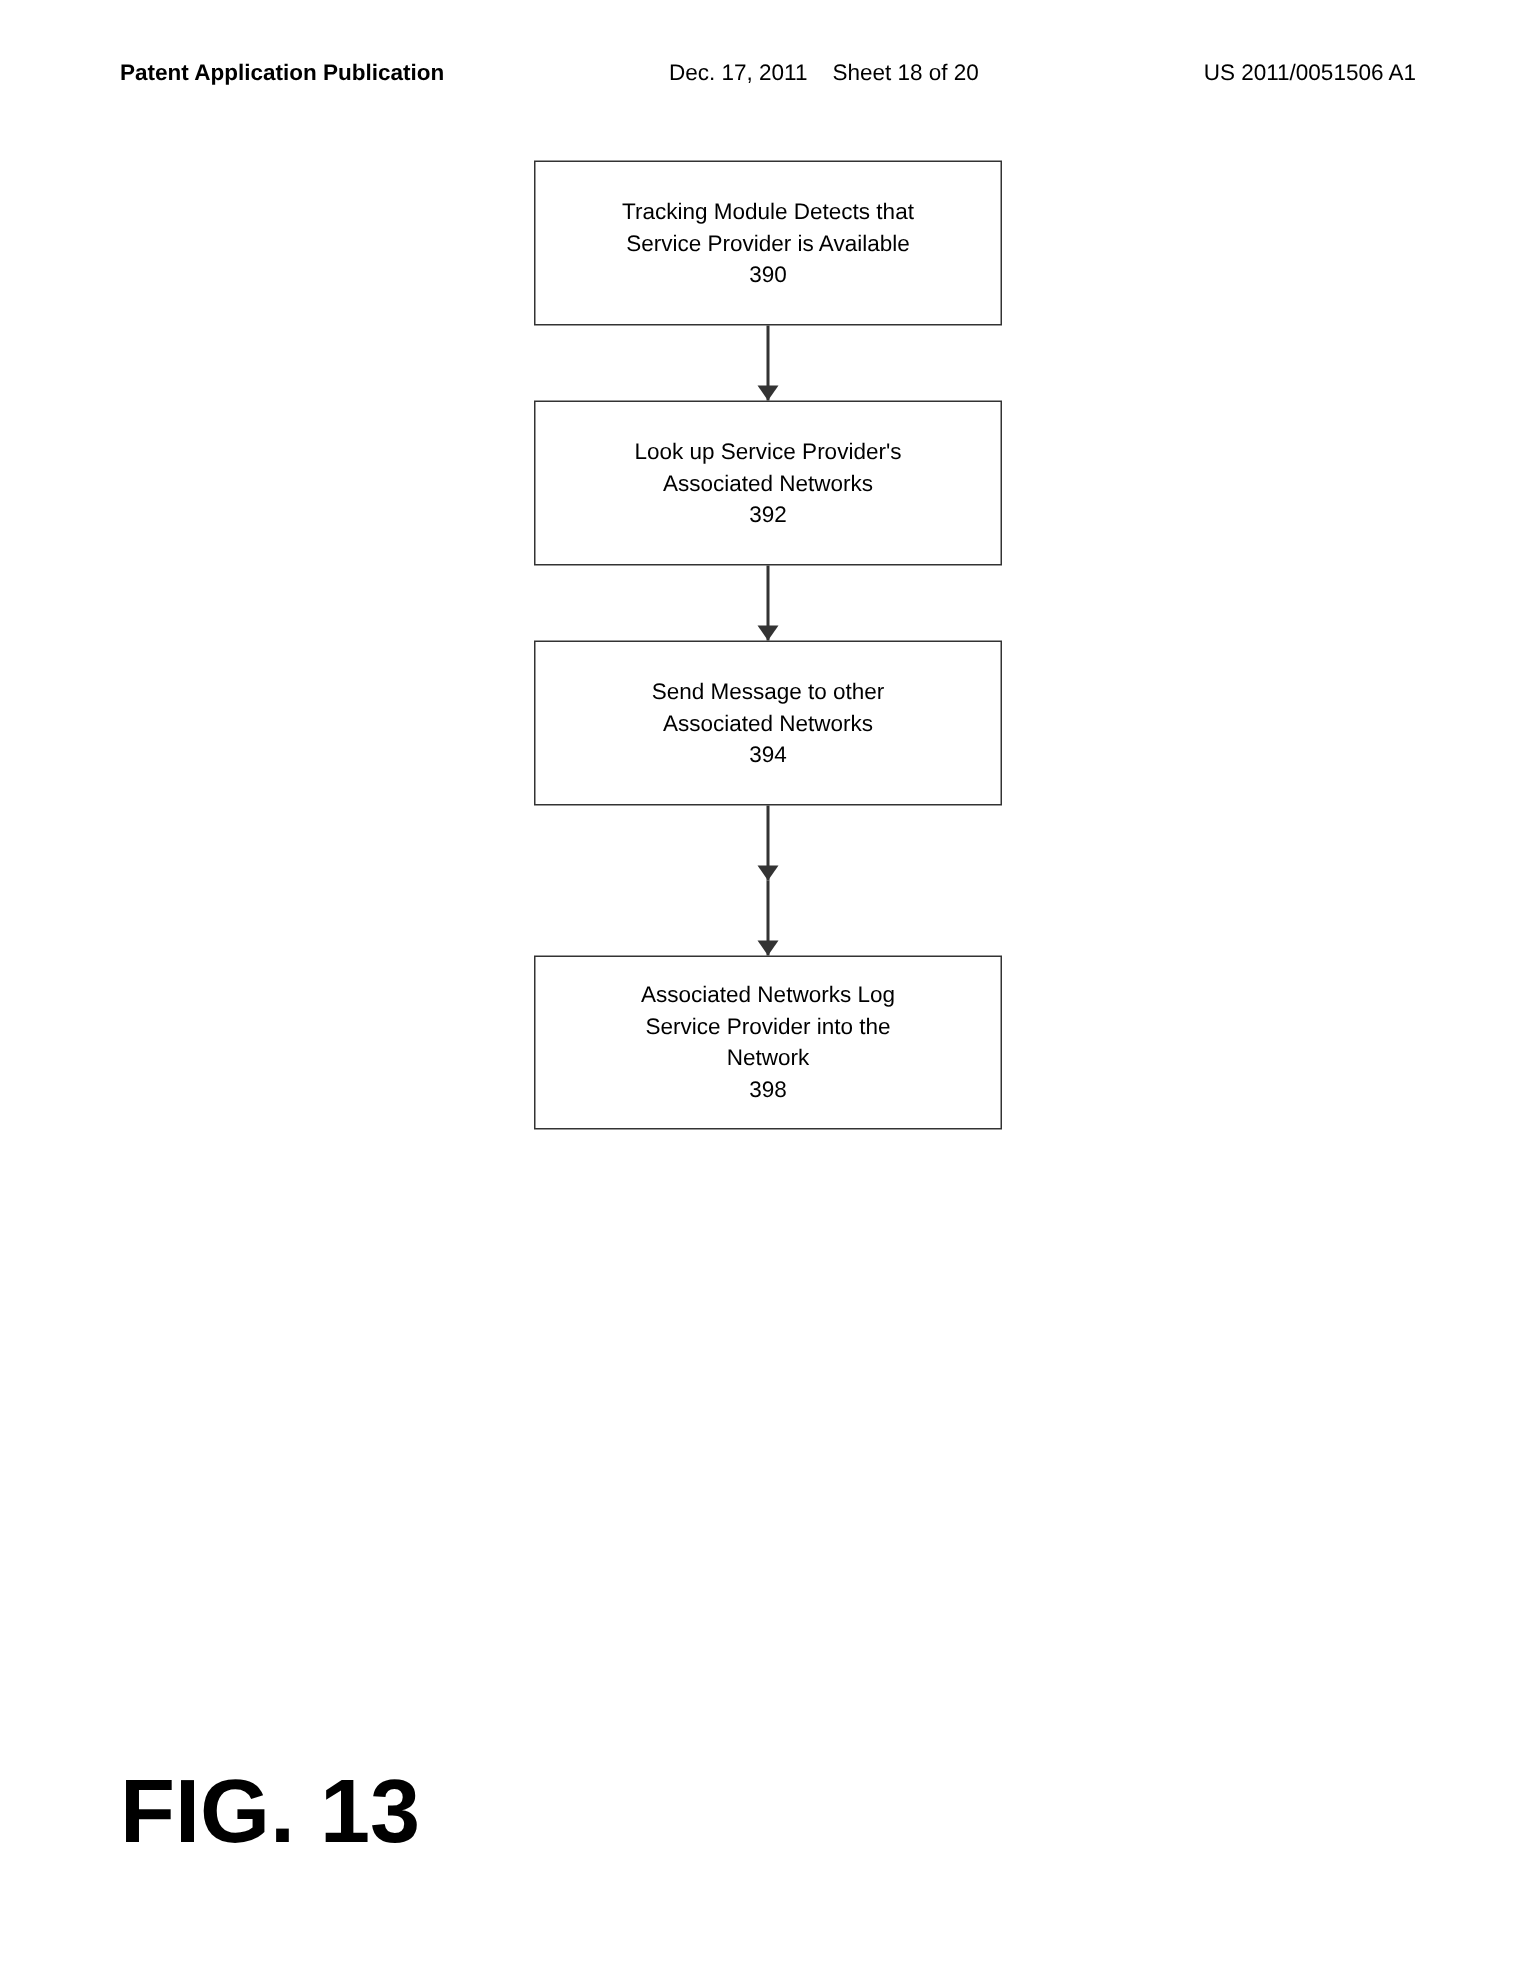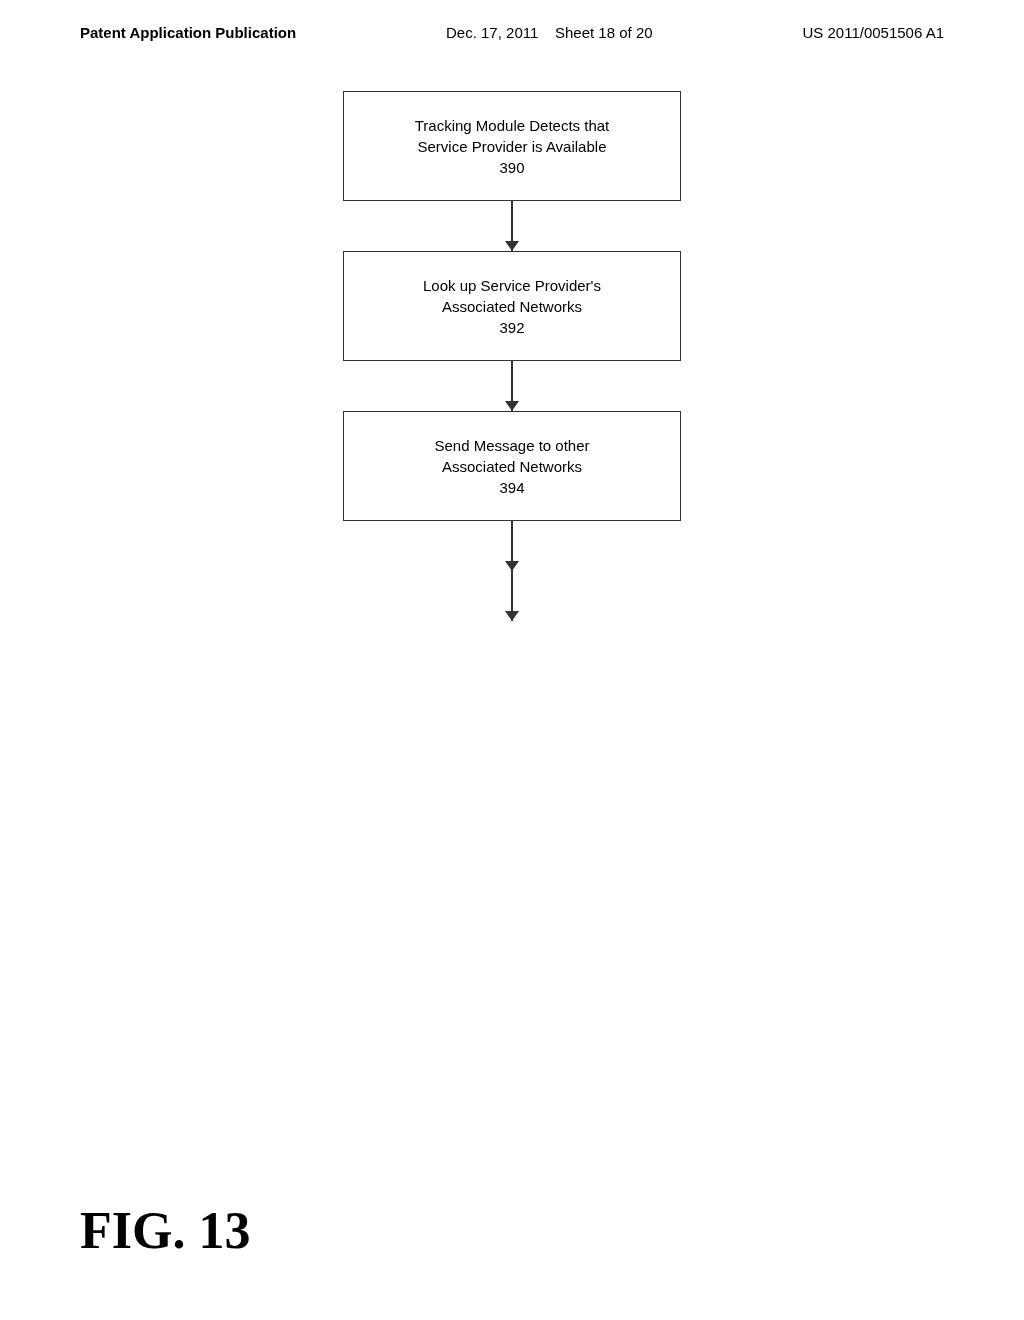--- a/index.html
+++ b/index.html
@@ -14,21 +14,21 @@
       background: #ffffff;
       font-family: 'Times New Roman', Times, serif;
       position: relative;
       overflow: hidden;
     }
 
     .header {
       display: flex;
       justify-content: space-between;
       align-items: flex-start;
-      padding: 24px 80px 20px 80px;
+      padding: 40px 80px 20px 80px;
       border-bottom: none;
     }
 
     .header-left {
       font-size: 15px;
       font-weight: bold;
       font-family: Arial, sans-serif;
     }
 
     .header-center {
@@ -51,21 +51,21 @@
     }
 
     .flowchart {
       display: flex;
       flex-direction: column;
       align-items: center;
       gap: 0;
     }
 
     .flow-box {
-      width: 338px;
+      width: 312px;
       min-height: 110px;
       border: 1.5px solid #333;
       display: flex;
       align-items: center;
       justify-content: center;
       text-align: center;
       font-family: Arial, sans-serif;
       font-size: 15px;
       line-height: 1.4;
       padding: 15px 20px;
@@ -90,24 +90,24 @@
       transform: translateX(-50%);
       width: 0;
       height: 0;
       border-left: 7px solid transparent;
       border-right: 7px solid transparent;
       border-top: 10px solid #333;
     }
 
     .fig-label {
       position: absolute;
-      bottom: 60px;
+      bottom: 78px;
       left: 80px;
-      font-family: Liberation Serif, serif;
-      font-size: 52px;
+      font-family: Liberation Sans, sans-serif;
+      font-size: 60px;
       font-weight: bold;
     }
   </style>
 </head>
 <body>
 
 <div class="header">
   <div class="header-left">Patent Application Publication</div>
   <div class="header-center">
     <span>Dec. 17, 2011</span>
@@ -140,17 +140,22 @@
       <div>
         Send Message to other<br>Associated Networks<br>394
       </div>
     </div>
 
     <div class="arrow"></div>
 
 
     <div class="arrow"></div>
 
+    <div class="flow-box">
+      <div>
+        Associated Networks Log<br>Service Provider into the<br>Network<br>398
+      </div>
+    </div>
 
   </div>
 </div>
 
 <div class="fig-label">FIG. 13</div>
 
 </body></html>

